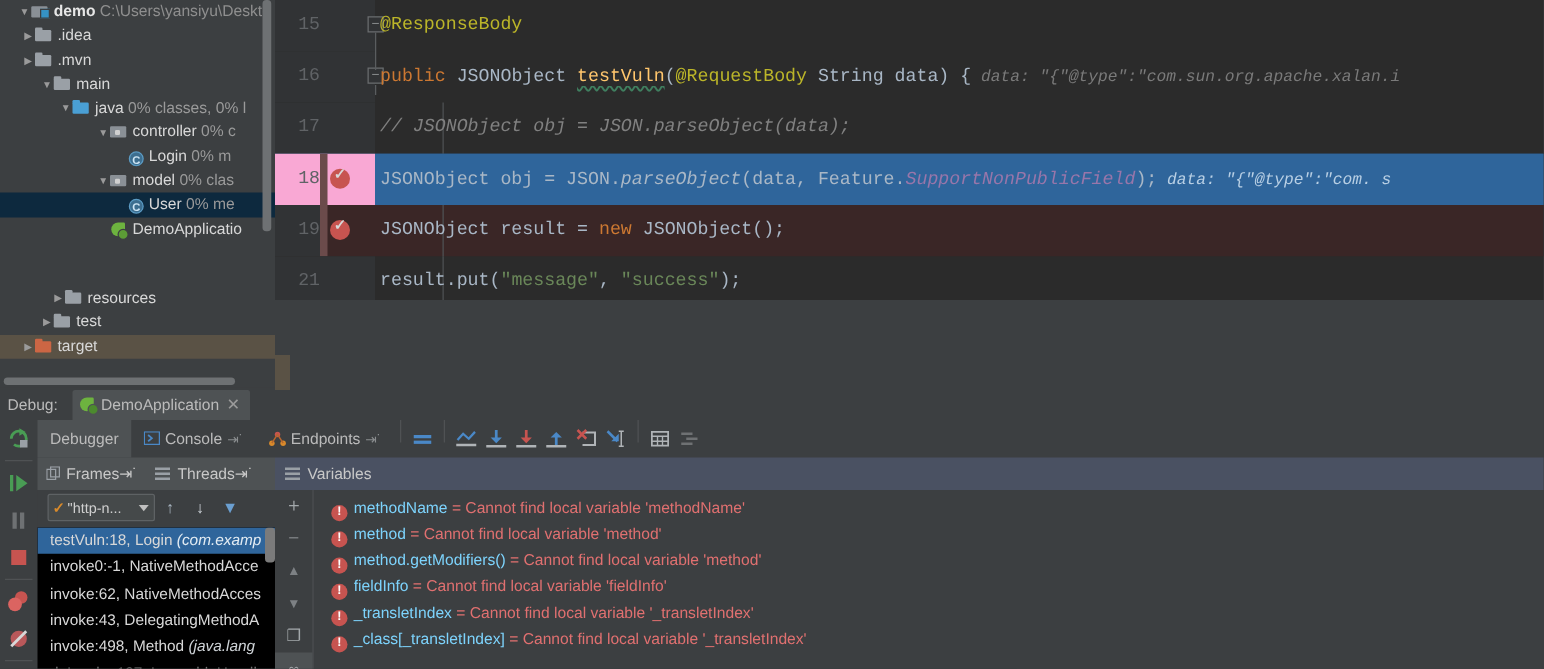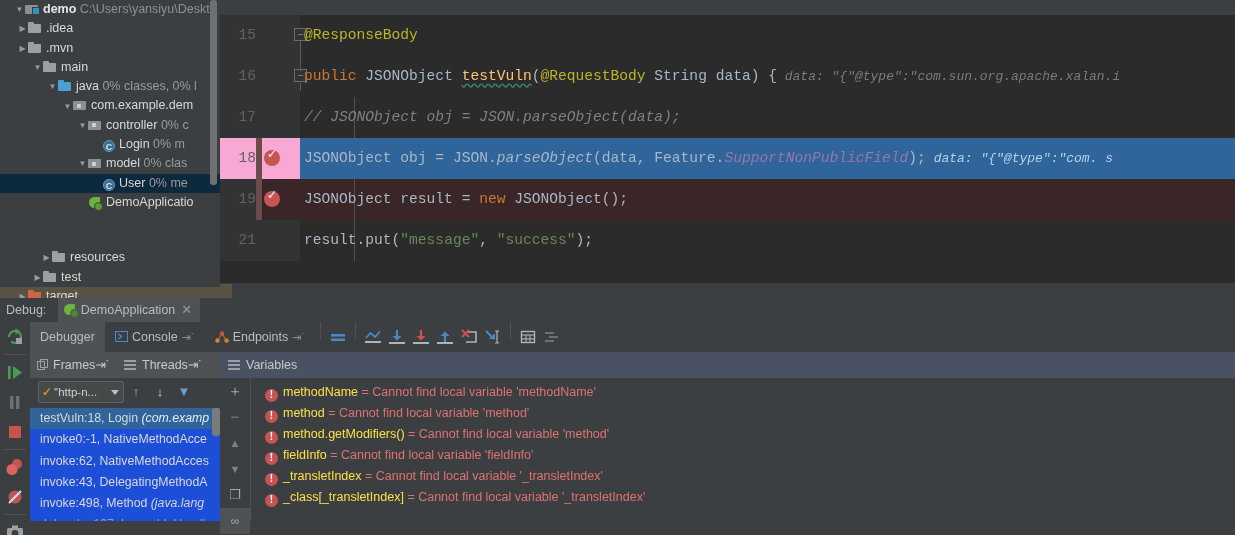--- a/index.html
+++ b/index.html
@@ -91,21 +91,21 @@
     position: absolute; right: 3px; top: 0px; width: 7px; height: 185px;
     background: #6e7173; border-radius: 3px;
   }
   #tree-hscroll {
     position: absolute; left: 3px; bottom: 2px; width: 185px; height: 6px;
     background: #6e7173; border-radius: 3px;
   }
 
   
   #editor {
-    position: absolute; left: 220px; top: 15px; width: 1015px; height: 268px;
+    position: absolute; left: 220px; top: 0; width: 1015px; height: 240px;
     background: #2b2b2b; overflow: hidden;
   }
   .ed-line {
     position: relative; height: 41px; white-space: nowrap;
   }
   .ln-num {
     position: absolute; left: 0px; top: 0; width: 36px; height: 41px;
     line-height: 41px; text-align: right; color: #606366;
     font-family: "Liberation Mono", monospace; font-size: 14.5px;
     background: #313335;
@@ -169,21 +169,21 @@
     line-height: 28px; padding-left: 90px;
   }
   #breadcrumb .sep { color: #6e7173; padding: 0 6px; }
   #bc-strip {
     position: absolute; left: 220px; top: 284px; width: 12px; height: 28px;
     background: #5a5245;
   }
 
   
   #debug-panel {
-    position: absolute; left: 0; top: 298px; width: 1235px; height: 223px;
+    position: absolute; left: 0; top: 312px; width: 1235px; height: 223px;
     background: #3c3f41;
   }
   #debug-titlebar {
     position: relative; height: 24px; line-height: 24px;
     font-size: 12.5px; color: #bbbbbb; padding-left: 6px;
   }
   #debug-tab {
     display: inline-block; height: 24px; line-height: 24px;
     background: #4e5254; padding: 0 8px 0 6px; margin-left: 8px;
     border-radius: 2px 2px 0 0; vertical-align: top;
@@ -275,21 +275,21 @@
     border-top: 5px solid #c0c0c0;
   }
   .fbtn {
     display: inline-block; width: 24px; height: 22px; vertical-align: top;
     text-align: center; line-height: 22px; color: #a8b5c0; font-size: 13px;
   }
 
   
   #frames-list {
     position: absolute; left: 30px; top: 110px; width: 190px; height: 113px;
-    background: #1d4ed8; overflow: hidden;
+    background: #000000; overflow: hidden;
   }
   .frame-row {
     height: 21.3px; line-height: 21.3px; font-size: 12.3px;
     color: #d8d8d8; padding-left: 10px; white-space: nowrap; overflow: hidden;
   }
   .frame-row.selected { background: #2f659b; }
   .frame-row .pkg { color: #cfd4d8; font-style: italic; }
   .frame-row.selected .pkg { color: #e3ecf3; font-style: italic; }
   #frames-vscroll {
     position: absolute; right: 0px; top: 0px; width: 8px; height: 28px;
@@ -317,36 +317,35 @@
   }
   .var-row {
     height: 21px; line-height: 21px; font-size: 12.5px;
     padding-left: 14px; white-space: nowrap;
   }
   .err-badge {
     display: inline-block; width: 13px; height: 13px; border-radius: 50%;
     background: #c75450; color: #ffffff; font-size: 10px; font-weight: bold;
     text-align: center; line-height: 12px; vertical-align: -2px; margin-right: 5px;
   }
-  .var-name { color: #fde047; }
+  .var-name { color: #7dd3fc; }
   .var-msg { color: #e07070; }
 </style>
 </head>
 <body>
 
 <div id="root">
 
   <div id="project-tree">
     <div id="tree-rows">
         <div class="tree-row" style="padding-left: 14px;"><span class="arrow">▼</span><span class="ficon ic-module"></span><span class="tree-name bold">demo</span><span class="tree-path"> C:\Users\yansiyu\Deskto</span></div>
         <div class="tree-row" style="padding-left: 17px;"><span class="arrow">▶</span><span class="ficon ic-folder"></span><span class="tree-name">.idea</span></div>
         <div class="tree-row" style="padding-left: 17px;"><span class="arrow">▶</span><span class="ficon ic-folder"></span><span class="tree-name">.mvn</span></div>
         <div class="tree-row" style="padding-left: 32px;"><span class="arrow">▼</span><span class="ficon ic-folder"></span><span class="tree-name">main</span></div>
         <div class="tree-row" style="padding-left: 47px;"><span class="arrow">▼</span><span class="ficon ic-folder ic-folder-src"></span><span class="tree-name">java</span><span class="tree-note"> 0% classes, 0% l</span></div>
-        <div class="tree-row" style="padding-left: 62px;"><span class="arrow">▼</span><span class="ficon ic-pkg"></span><span class="tree-name">com.example.dem</span></div>
         <div class="tree-row" style="padding-left: 77px;"><span class="arrow">▼</span><span class="ficon ic-pkg"></span><span class="tree-name">controller</span><span class="tree-note"> 0% c</span></div>
         <div class="tree-row" style="padding-left: 92px;"><span class="arrow none">·</span><span class="ficon ic-class">C</span><span class="tree-name">Login</span><span class="tree-note"> 0% m</span></div>
         <div class="tree-row" style="padding-left: 77px;"><span class="arrow">▼</span><span class="ficon ic-pkg"></span><span class="tree-name">model</span><span class="tree-note"> 0% clas</span></div>
         <div class="tree-row selected" style="padding-left: 92px;"><span class="arrow none">·</span><span class="ficon ic-class">C</span><span class="tree-name">User</span><span class="tree-note"> 0% me</span></div>
         <div class="tree-row" style="padding-left: 77px;"><span class="arrow none">·</span><span class="ficon ic-spring"></span><span class="tree-name">DemoApplicatio</span></div>
         <div class="tree-row" style="padding-left: 41px; margin-top: 36px;"><span class="arrow">▶</span><span class="ficon ic-folder ic-folder-res"></span><span class="tree-name">resources</span></div>
         <div class="tree-row" style="padding-left: 32px;"><span class="arrow">▶</span><span class="ficon ic-folder"></span><span class="tree-name">test</span></div>
         <div class="tree-row target-row" style="padding-left: 17px;"><span class="arrow">▶</span><span class="ficon ic-folder ic-folder-target"></span><span class="tree-name">target</span></div>
       </div>
     <div id="tree-vscroll"></div>

